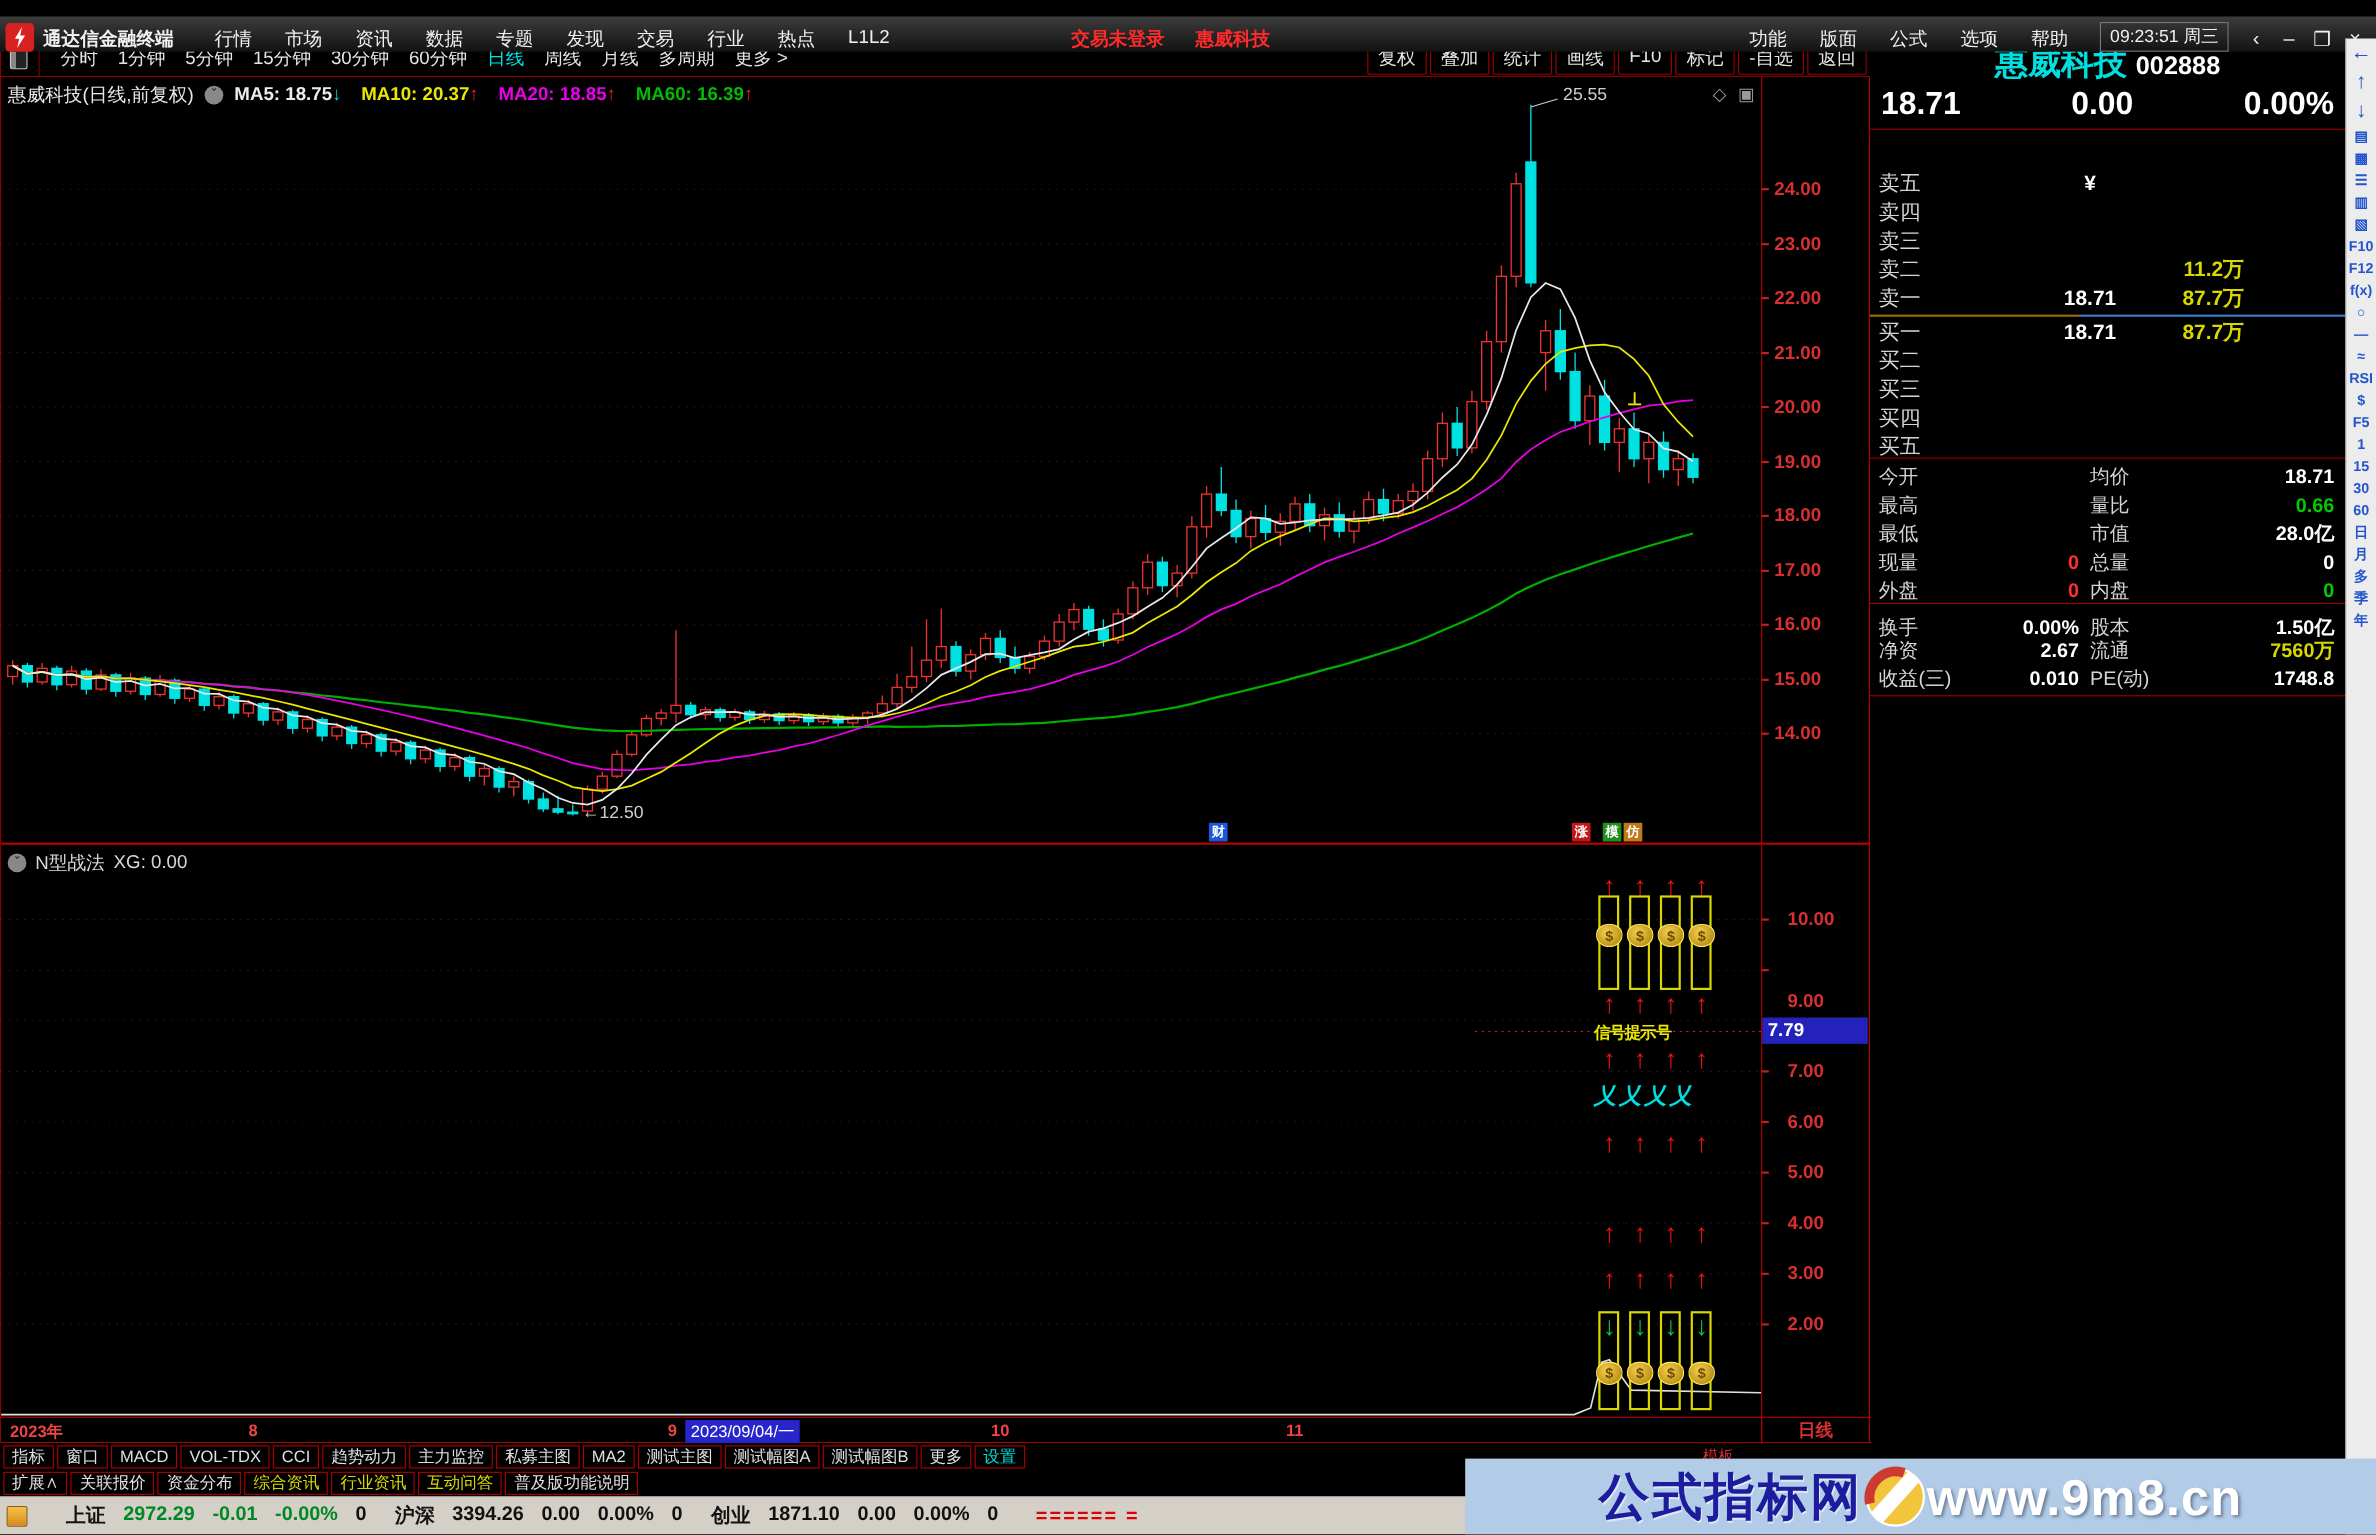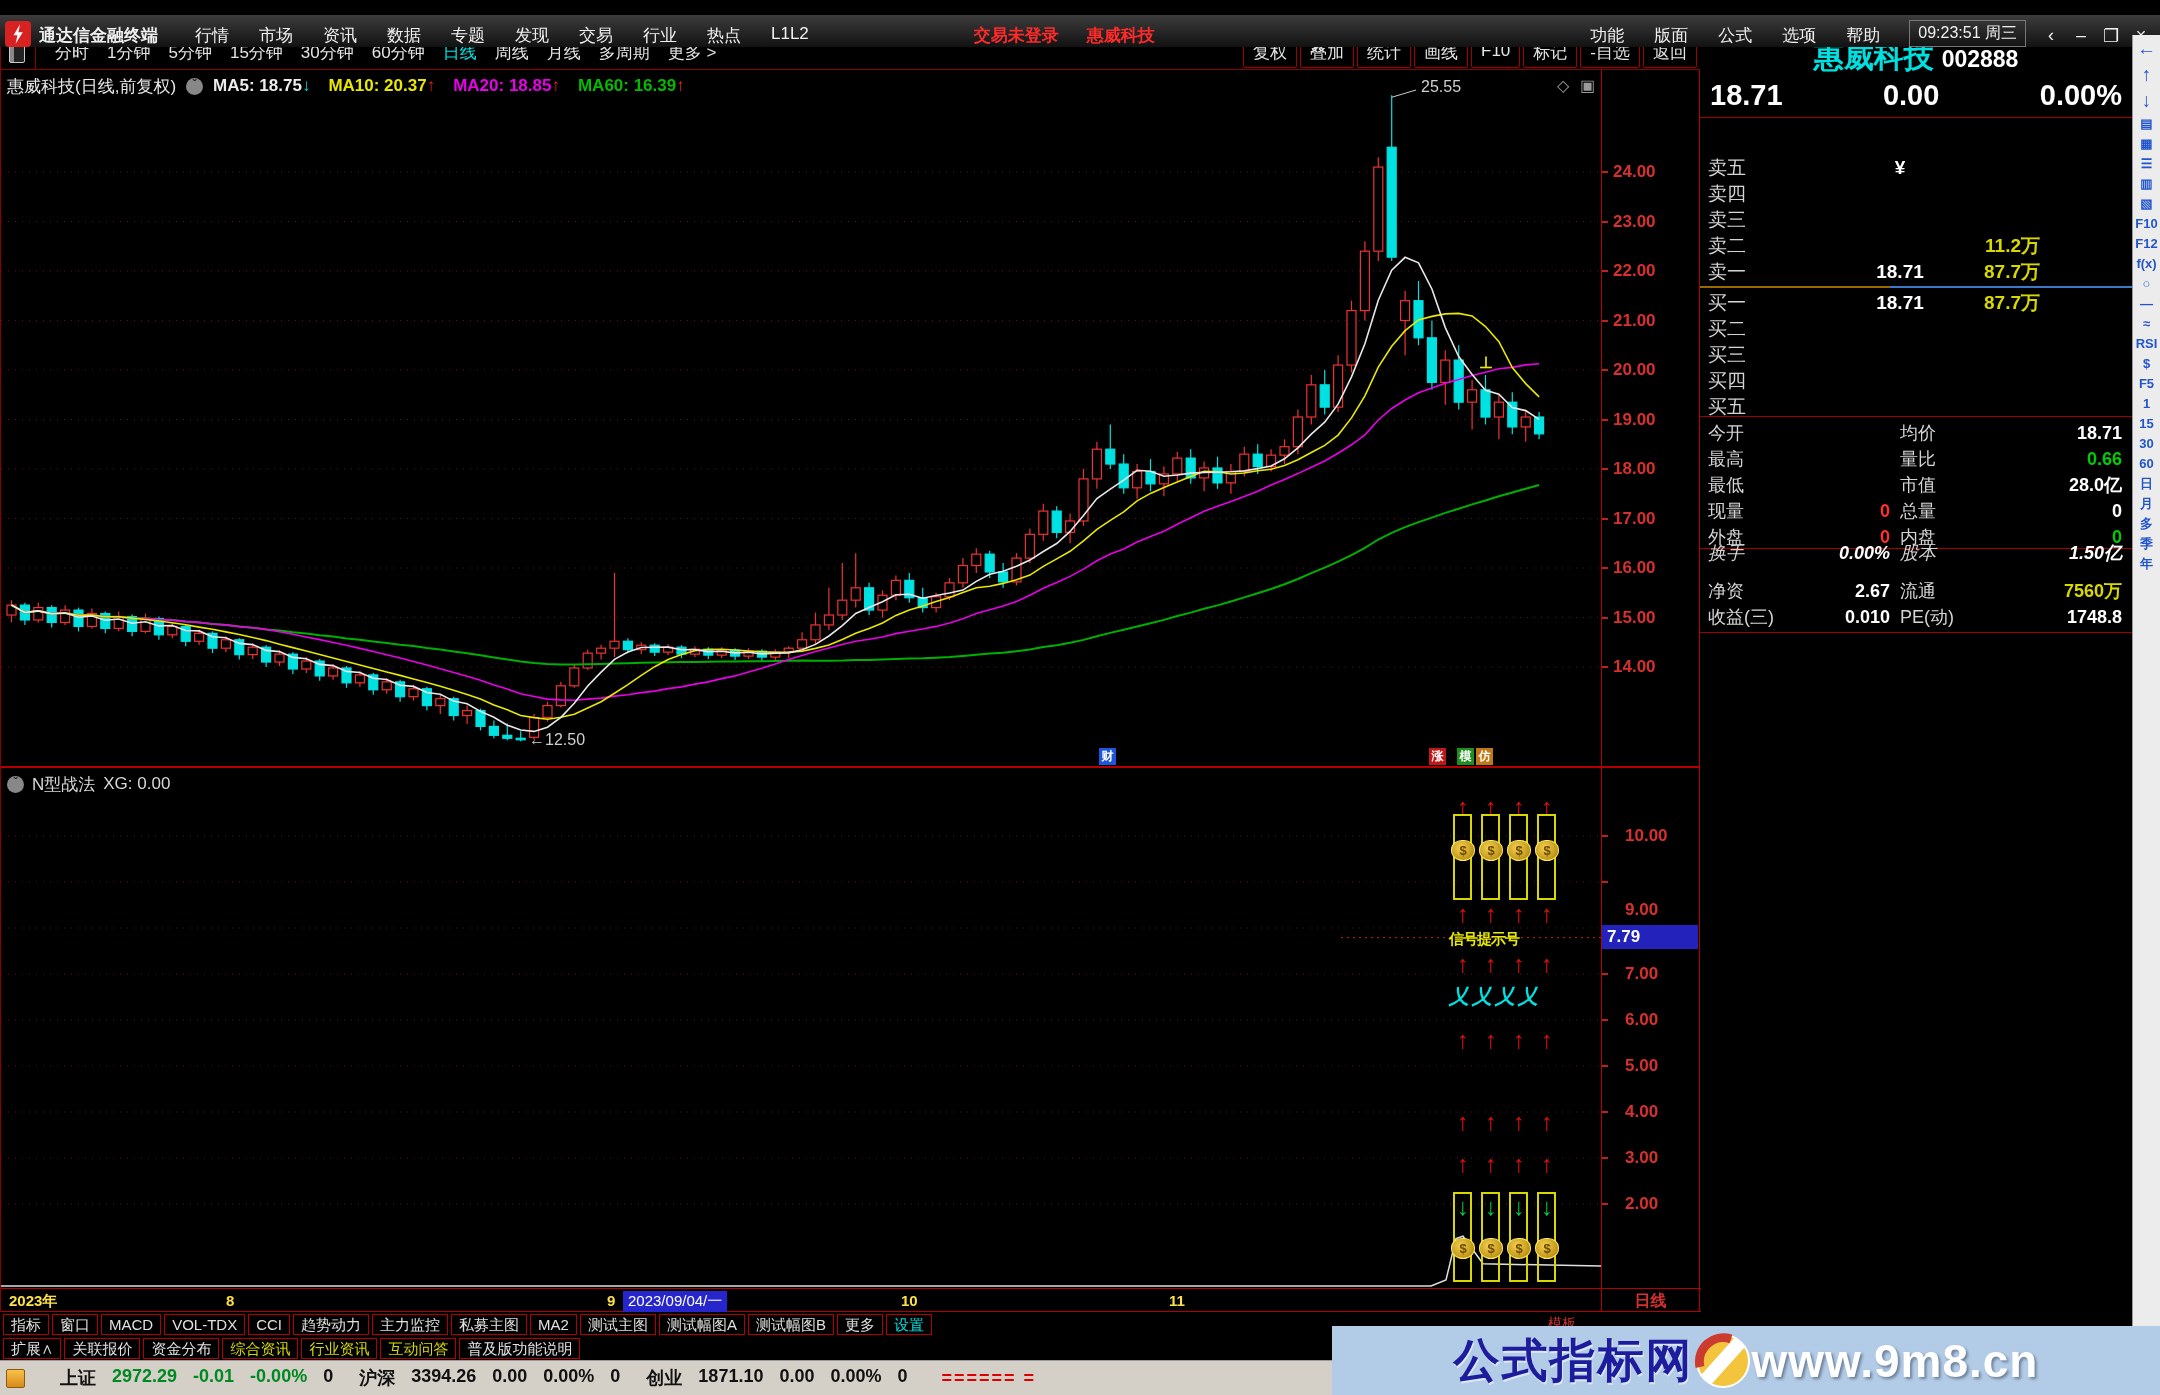--- a/index.html
+++ b/index.html
@@ -37,21 +37,21 @@
 .marker-box{position:absolute;background:#2323bb;color:#fff;font-size:17px;font-weight:bold;padding:2px 5px;width:96px}
 
 .sig-arrow{position:absolute;width:20px;text-align:center;color:#ee1111;font-size:24px;font-weight:bold;line-height:1}
 .sig-arrow.green{color:#00cc44}
 .sig-box{position:absolute;width:19px;border:2px solid #d8d800;background:rgba(0,0,0,0)}
 .bag{position:absolute;width:24px;height:21px;background:radial-gradient(circle at 40% 35%,#f4d050,#a87c00);border:1px solid #ffe860;border-radius:45% 45% 50% 50%;color:#6e4a00;font-weight:bold;font-size:13px;text-align:center;line-height:20px}
 .sig-label{position:absolute;color:#e8e800;font-size:15px;font-weight:bold;letter-spacing:-1px;white-space:nowrap}
 .sig-cyan{position:absolute;color:#00e0e0;font-size:20px;font-weight:bold;font-style:italic;letter-spacing:3px;white-space:nowrap}
 
 .time-axis{position:absolute;left:0;top:1218px;width:1700px;height:24px;border-top:1px solid #b40000;border-bottom:1px solid #b40000;background:#000}
-.time-label{position:absolute;top:3px;color:#fde047;font-size:15px;font-weight:bold;white-space:nowrap}
+.time-label{position:absolute;top:3px;color:#ef4444;font-size:15px;font-weight:bold;white-space:nowrap}
 .time-highlight{position:absolute;top:2px;background:#2626cc;color:#fff;font-size:15px;padding:1px 5px;white-space:nowrap}
 .period-cell{position:absolute;left:1600px;top:0;width:98px;height:24px;border-left:1px solid #b40000;color:#d83030;font-size:16px;font-weight:bold;text-align:center;line-height:23px}
 .vline{position:absolute;width:1px;background:#b40000}
 
 .quote-panel{position:absolute;left:1700px;top:35px;width:432px;height:1203px;background:#000;color:#ddd;z-index:5}
 .q-title{position:absolute;left:0;top:2px;width:100%;text-align:center}
 .q-name{color:#00e0e0;font-size:30px;font-weight:bold}
 .q-code{color:#fff;font-size:23px;font-weight:bold;margin-left:8px}
 .q-prices{position:absolute;left:10px;top:44px;width:412px;display:flex;justify-content:space-between;color:#fff;font-size:29px;font-weight:bold}
 .hline{position:absolute;left:0;width:432px;height:1px;background:#a00000}
@@ -643,21 +643,21 @@
       </div>
       <div class="irow" style="top: 489px;">
         <span class="il1">外盘</span>
         <span class="iv1" style="color: rgb(255, 48, 48);">0</span>
         <span class="il2">内盘</span>
         <span class="iv2" style="color: rgb(0, 204, 0);">0</span>
       </div>
     </div>
   <div class="hline" style="top:513px"></div>
   <div id="infoRows2">
-      <div class="irow" style="top: 505px; font-style: italic;">
+      <div class="irow" style="top: 522px;">
         <span class="il1">换手</span>
         <span class="iv1" style="color: rgb(255, 255, 255);">0.00%</span>
         <span class="il2">股本</span>
         <span class="iv2" style="color: rgb(255, 255, 255);">1.50亿</span>
       </div>
       <div class="irow" style="top: 543px;">
         <span class="il1">净资</span>
         <span class="iv1" style="color: rgb(255, 255, 255);">2.67</span>
         <span class="il2">流通</span>
         <span class="iv2" style="color: rgb(216, 216, 0);">7560万</span>

